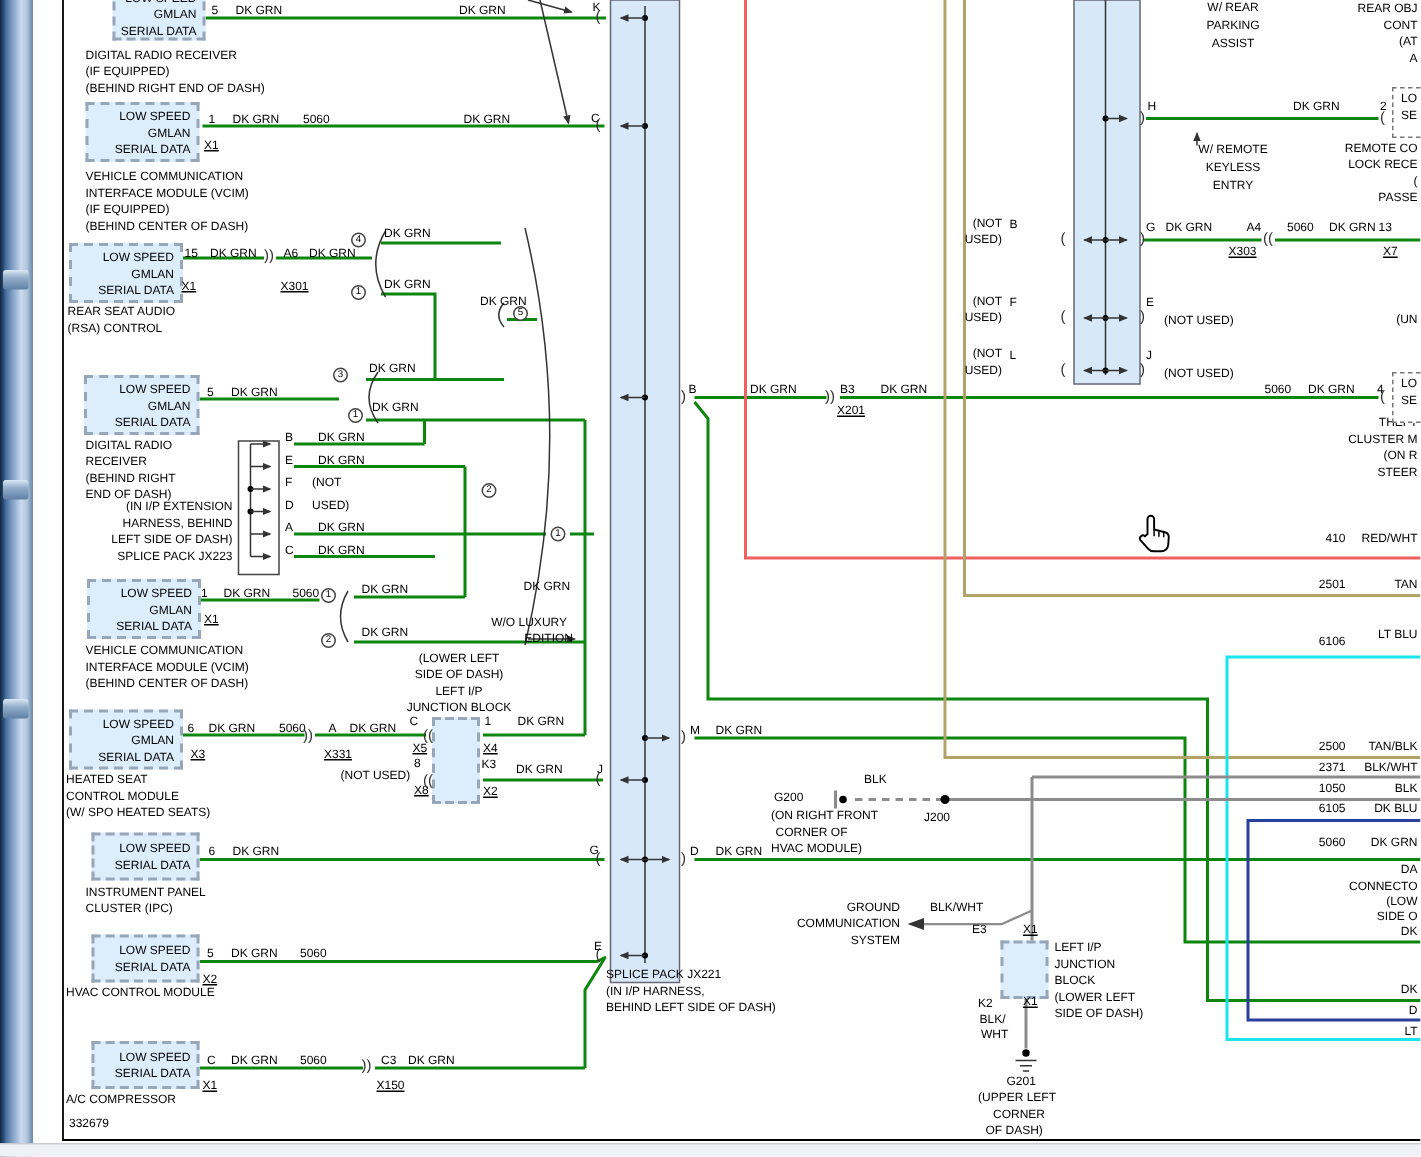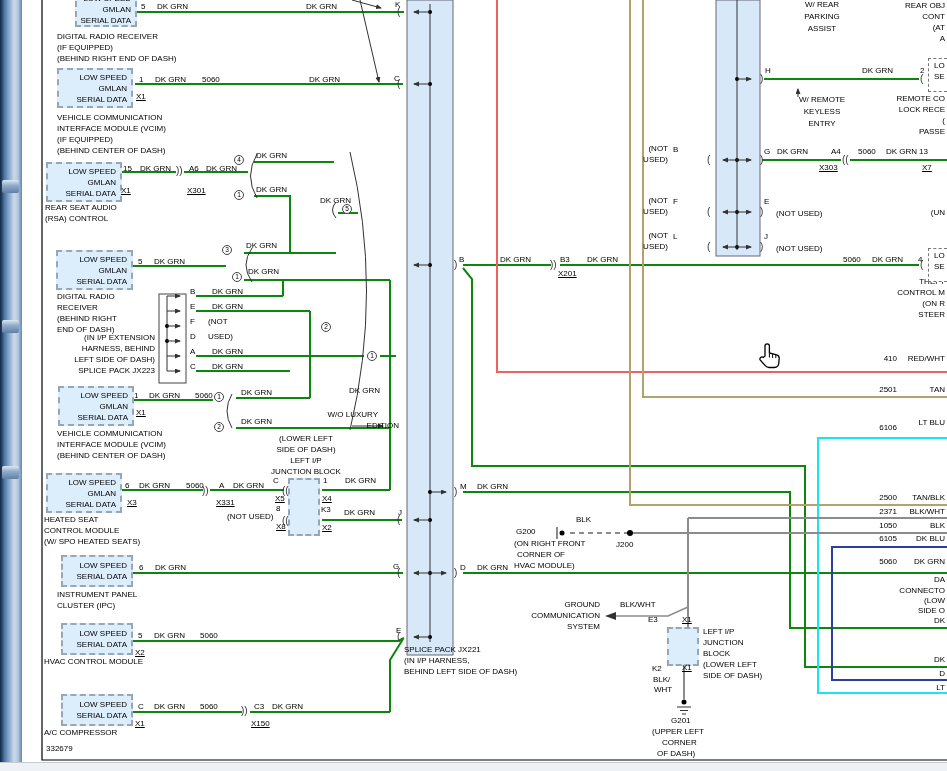--- a/index.html
+++ b/index.html
@@ -243,21 +243,21 @@
 <div class="t" style="left:57px;top:451px">(BEHIND CENTER OF DASH)</div>
 <div class="circ" style="left:214px;top:392px">1</div>
 <div class="t" style="left:241px;top:388px">DK GRN</div>
 <div class="circ" style="left:214px;top:422px">2</div>
 <div class="t" style="left:241px;top:417px">DK GRN</div>
 
 <div class="circ" style="left:321px;top:322px">2</div>
 <div class="circ" style="left:367px;top:351px">1</div>
 <div class="t" style="left:349px;top:386px">DK GRN</div>
 <div class="t r" style="right:569px;top:410px">W/O LUXURY</div>
-<div class="t r" style="right:548px;top:421px">EDITION</div>
+<div class="t r" style="right:565px;top:421px">EDITION</div>
 
 <div class="t" style="left:125px;top:481px">6</div>
 <div class="t" style="left:139px;top:481px">DK GRN</div>
 <div class="t" style="left:186px;top:481px">5060</div>
 <div class="t u" style="left:127px;top:498px">X3</div>
 <div class="g" style="left:202px;top:486px">))</div>
 <div class="t" style="left:219px;top:481px">A</div>
 <div class="t" style="left:233px;top:481px">DK GRN</div>
 <div class="t u" style="left:216px;top:498px">X331</div>
 <div class="t" style="left:44px;top:515px">HEATED SEAT</div>
@@ -358,21 +358,21 @@
 <div class="t r" style="right:2px;top:1px">REAR OBJ</div>
 <div class="t r" style="right:2px;top:12px">CONT</div>
 <div class="t r" style="right:2px;top:23px">(AT</div>
 <div class="t r" style="right:2px;top:34px">A</div>
 <div class="t r" style="right:2px;top:94px">REMOTE CO</div>
 <div class="t r" style="right:2px;top:105px">LOCK RECE</div>
 <div class="t r" style="right:2px;top:116px">(</div>
 <div class="t r" style="right:2px;top:127px">PASSE</div>
 <div class="t r" style="right:2px;top:208px">(UN</div>
 <div class="t r" style="right:2px;top:277px">THEFT</div>
-<div class="t r" style="right:2px;top:288px">CONTROL M</div>
+<div class="t r" style="right:2px;top:288px">CLUSTER M</div>
 <div class="t r" style="right:2px;top:299px">(ON R</div>
 <div class="t r" style="right:2px;top:310px">STEER</div>
 
 <div class="minibox" style="left:928px;top:58px">
   <div>LO</div>
   <div>SE</div>
 </div>
 <div class="minibox" style="left:928px;top:248px">
   <div>LO</div>
   <div>SE</div>

